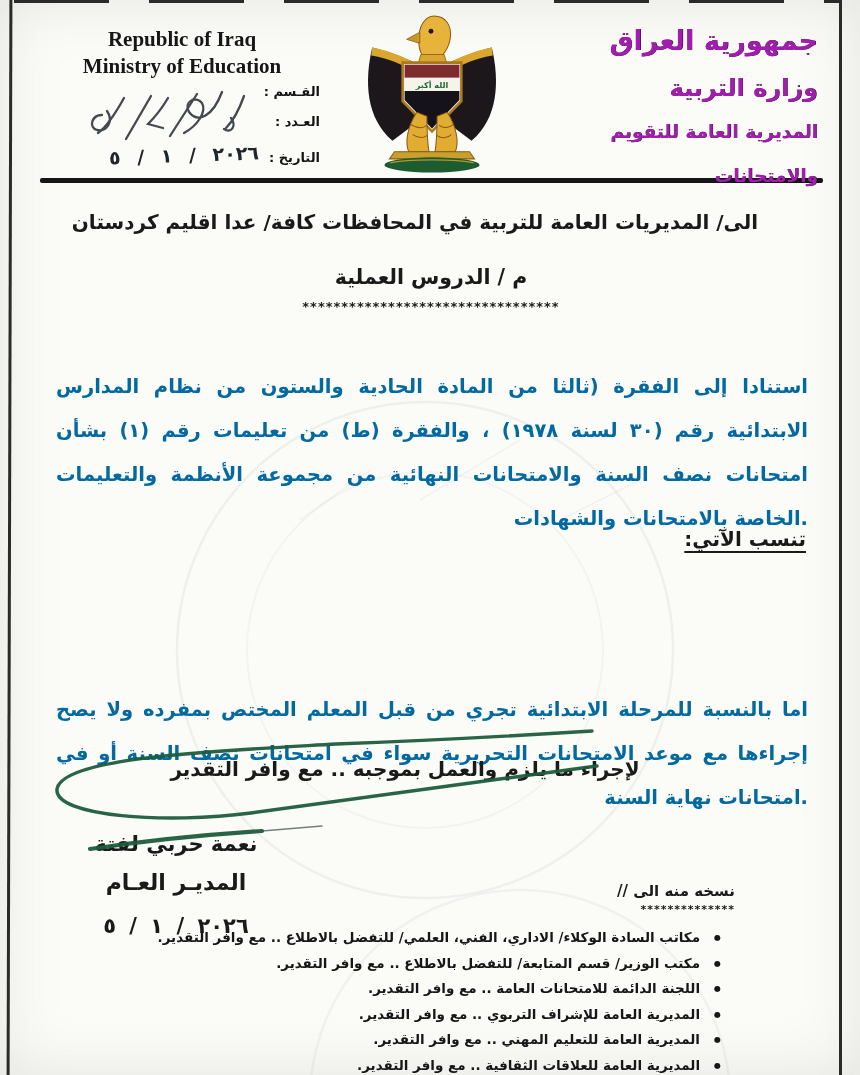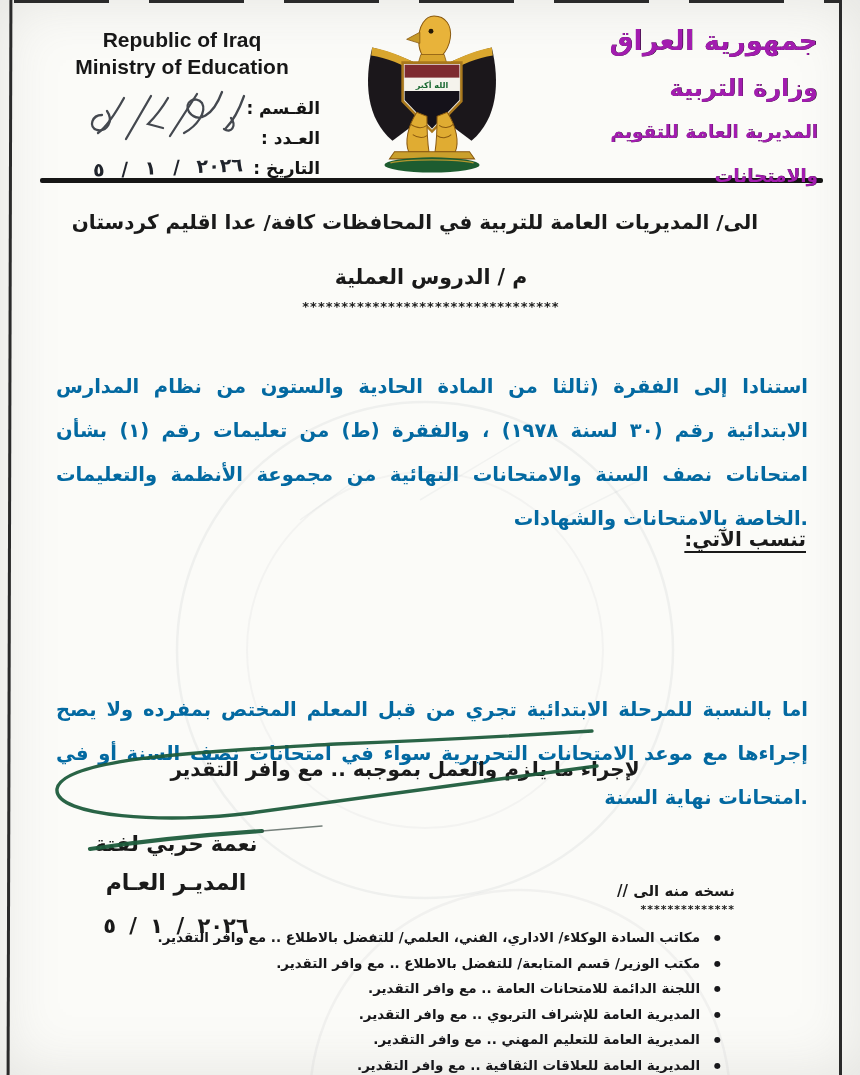--- a/index.html
+++ b/index.html
@@ -15,24 +15,24 @@
   }
   
   .border-left{position:absolute;left:8px;top:0;width:3px;height:1075px;background:#2a2a2a;transform:rotate(.15deg);}
   .border-right{position:absolute;left:839px;top:0;width:3px;height:1075px;background:#2a2a2a;}
   .border-top{position:absolute;left:14px;top:0;right:20px;height:3px;
     background:repeating-linear-gradient(90deg,#2a2a2a 0 95px,transparent 95px 135px);}
   .header-rule{position:absolute;left:40px;top:178px;width:783px;height:5px;background:#161616;border-radius:2px;}
 
   
   .en-title{position:absolute;left:46px;top:26px;width:272px;text-align:center;
-    font-family:Liberation Sans, sans-serif;font-weight:bold;font-size:21px;line-height:27px;color:#171717;}
+    font-family:Liberation Serif, serif;font-weight:bold;font-size:21px;line-height:27px;color:#171717;}
   .fields{position:absolute;left:70px;top:84px;width:250px;direction:rtl;}
   .field-row{display:flex;align-items:baseline;height:30px;direction:rtl;}
-  .field-label{font-weight:bold;font-size:17px;white-space:nowrap;color:#141414;margin-top:14px;}
+  .field-label{font-weight:bold;font-size:13px;white-space:nowrap;color:#141414;}
   .field-value{font-weight:bold;font-size:19px;margin-right:10px;direction:ltr;unicode-bidi:isolate;
     transform:rotate(-2deg);letter-spacing:2px;word-spacing:10px;color:#20242c;}
   .ar-title{position:absolute;left:508px;top:16px;width:310px;direction:rtl;color:#a21caf;}
   .ar-title .l1{font-size:27px;font-weight:bold;line-height:50px;text-shadow:.4px 0 #101010;}
   .ar-title .l2{font-size:24px;font-weight:bold;line-height:44px;text-shadow:.4px 0 #101010;}
   .ar-title .l3{font-size:18.5px;font-weight:bold;line-height:44px;text-shadow:.4px 0 #101010;}
   .emblem{position:absolute;left:356px;top:10px;width:152px;height:164px;}
 
   
   .rtl{direction:rtl;}

